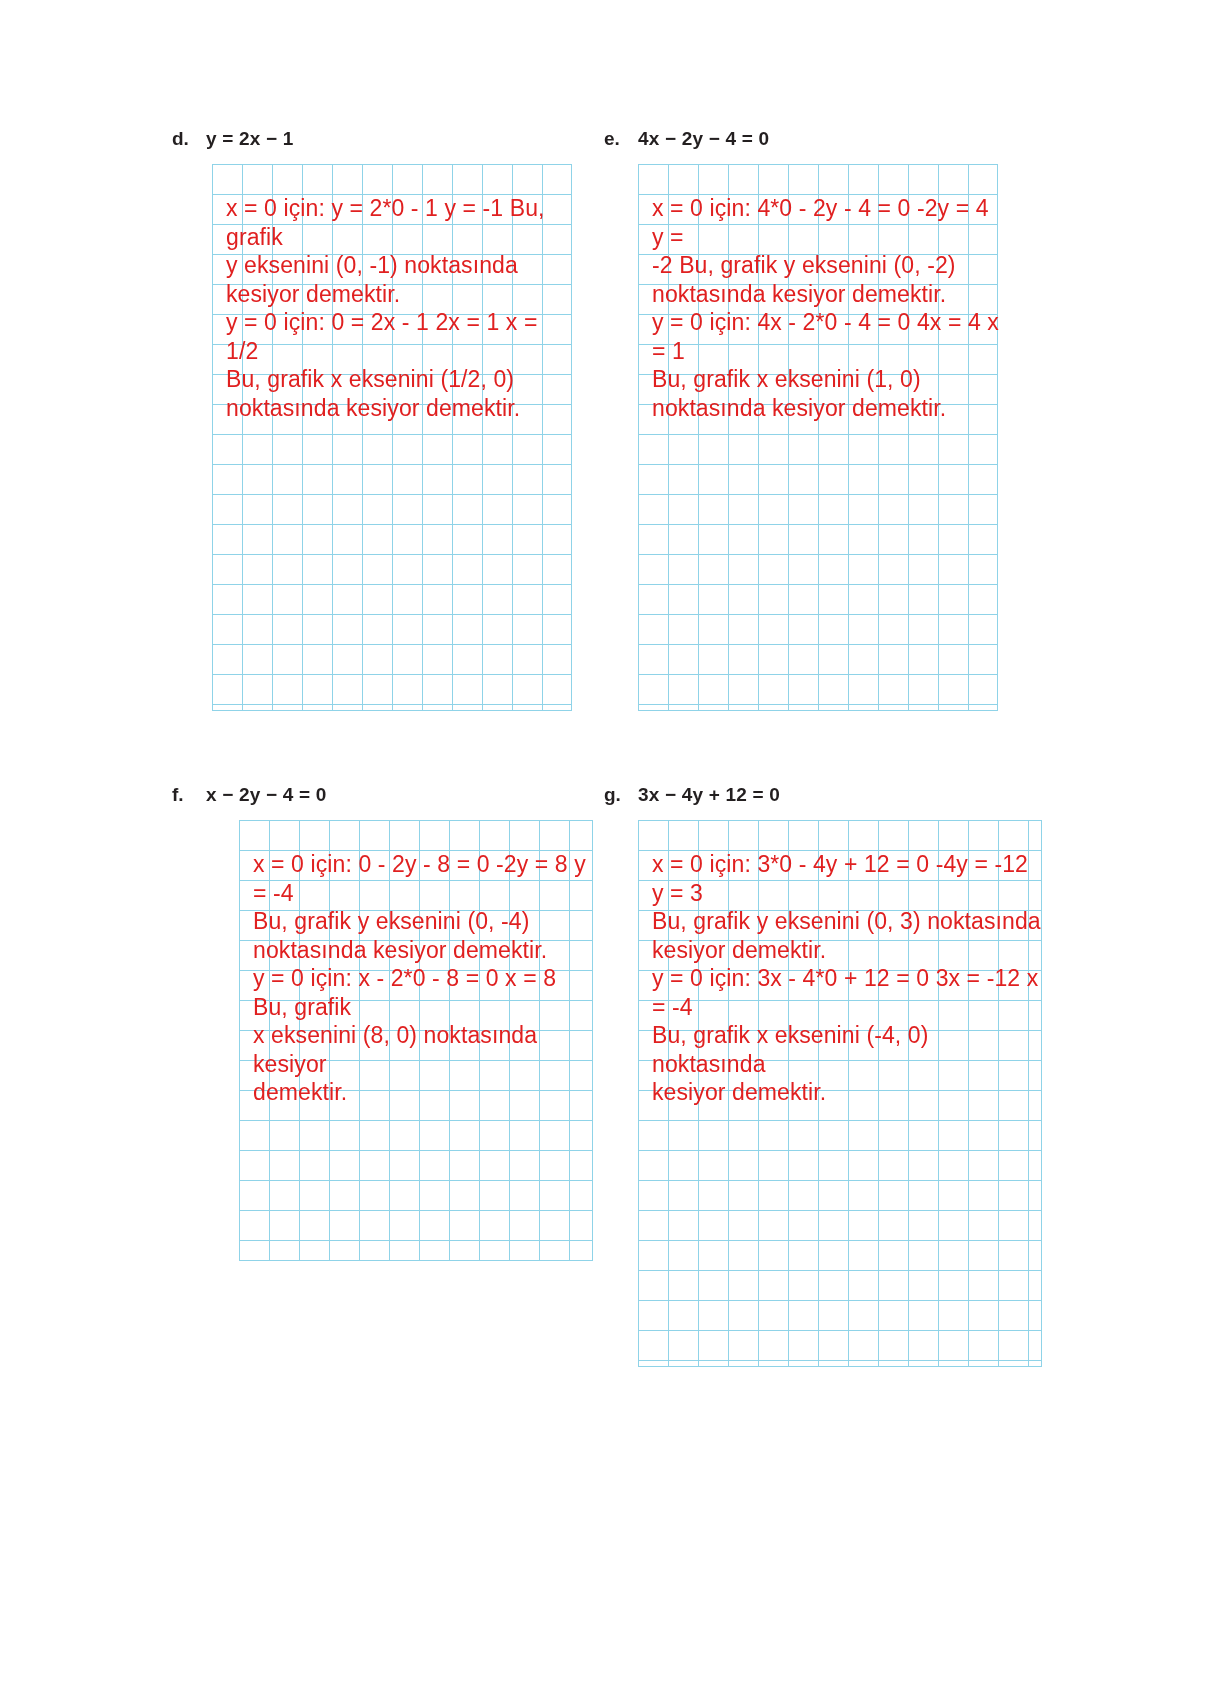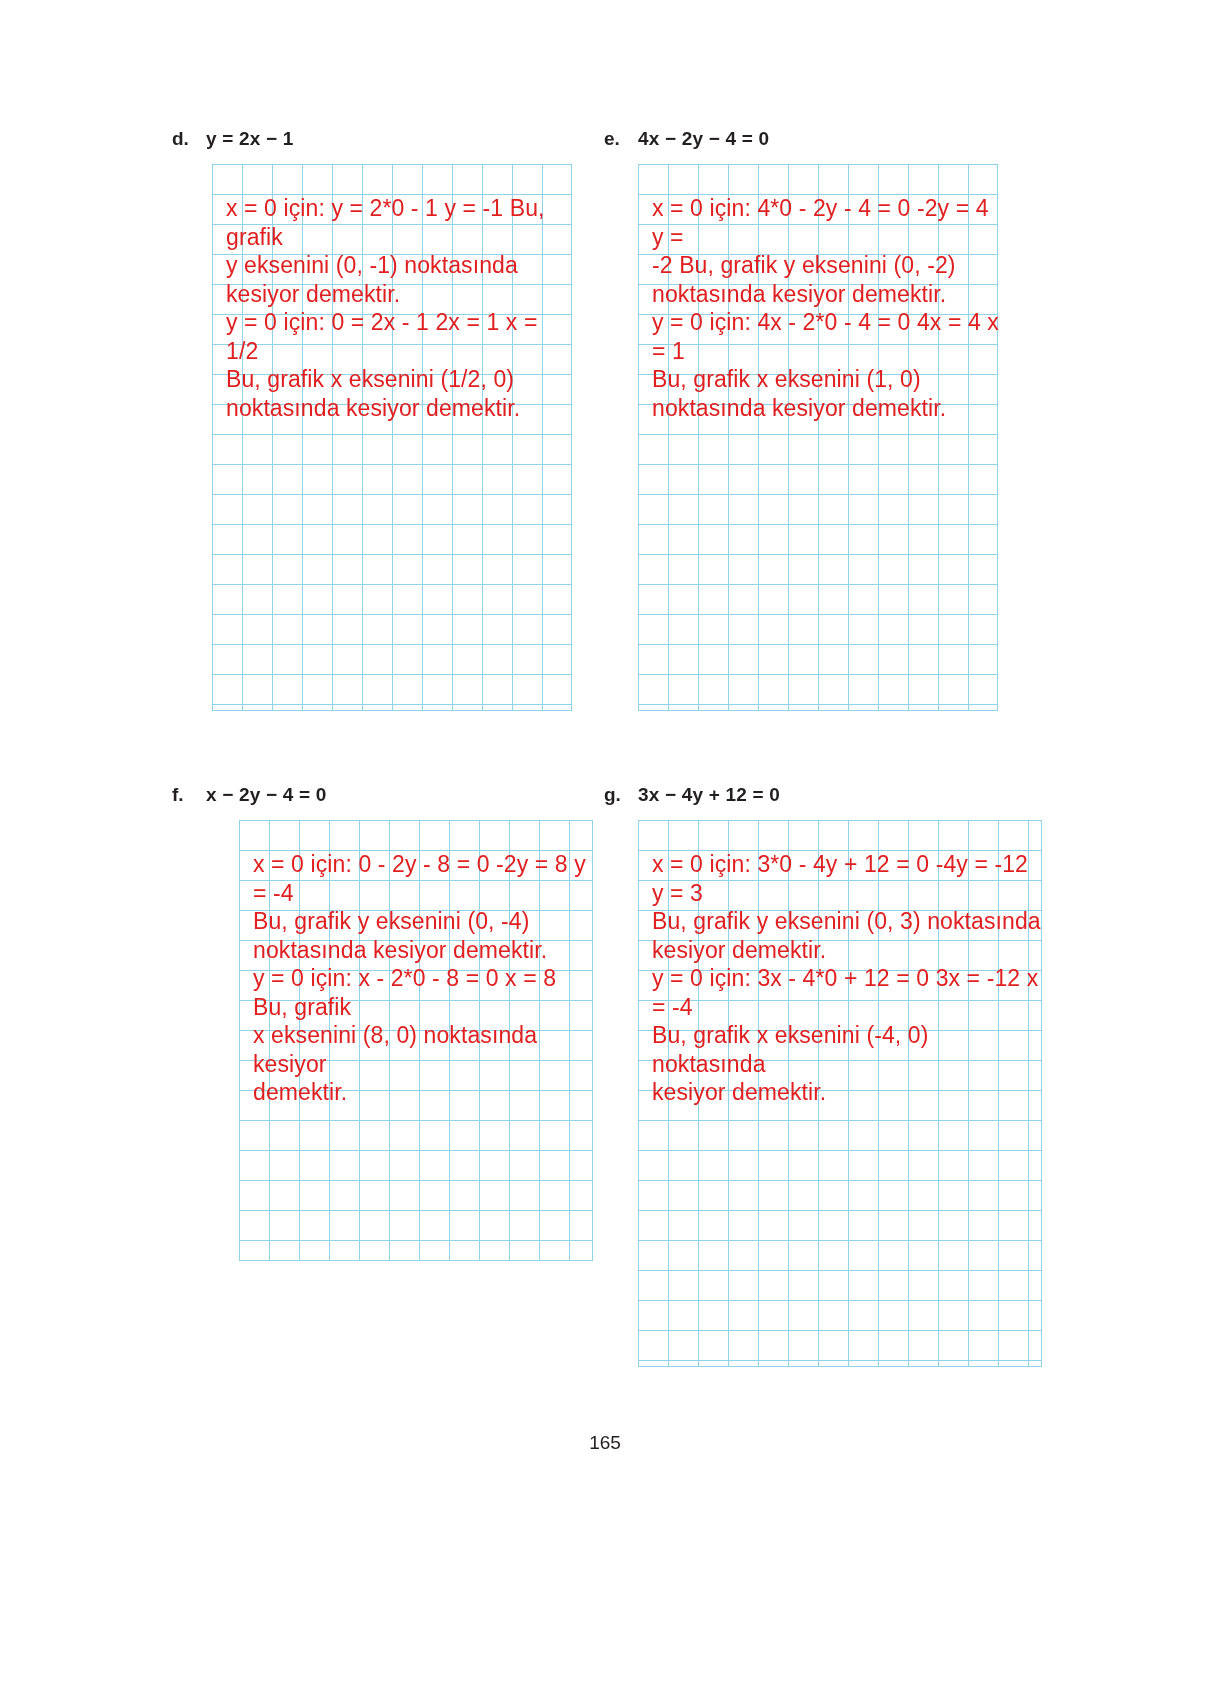--- a/index.html
+++ b/index.html
@@ -137,15 +137,14 @@
     <div class="gridbox" style="left:34px; width:404px; height:547px; position:relative;">
       <div class="answer wide">x = 0 için: 3*0 - 4y + 12 = 0 -4y = -12 y = 3
 Bu, grafik y eksenini (0, 3) noktasında
 kesiyor demektir.
 y = 0 için: 3x - 4*0 + 12 = 0 3x = -12 x = -4
 Bu, grafik x eksenini (-4, 0) noktasında
 kesiyor demektir.</div>
     </div>
   </div>
 
-  <div class="page-number" style="top:1432px;">165</div>
 
 </div>
 
 </body></html>

